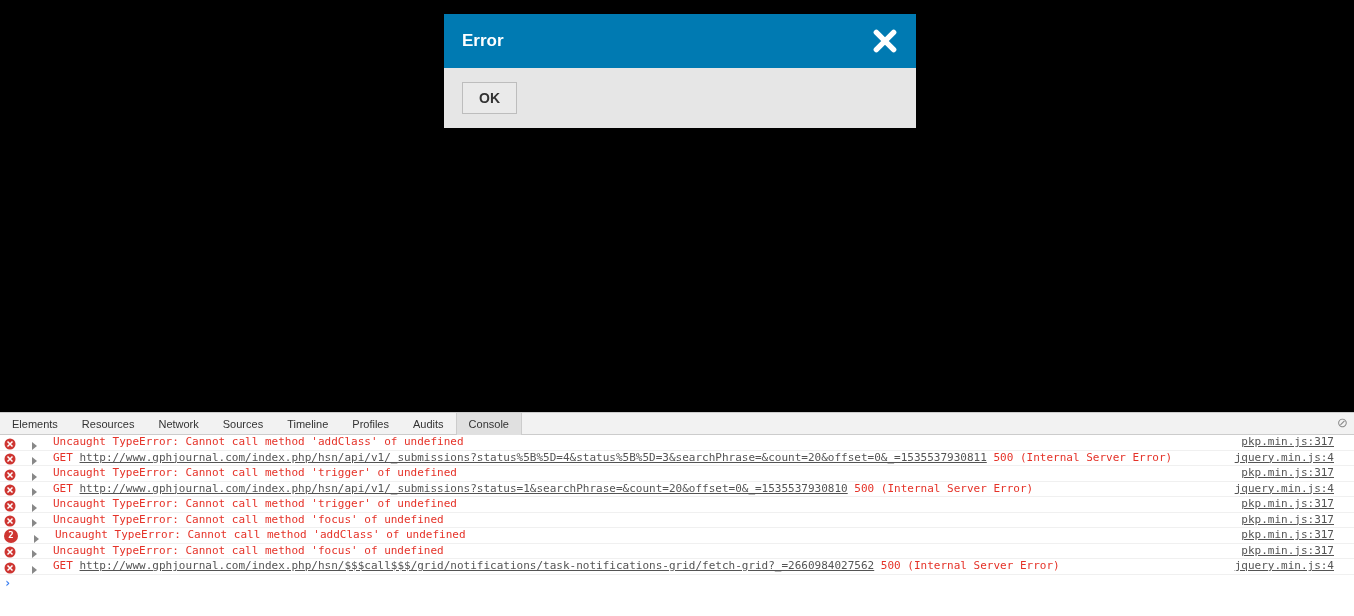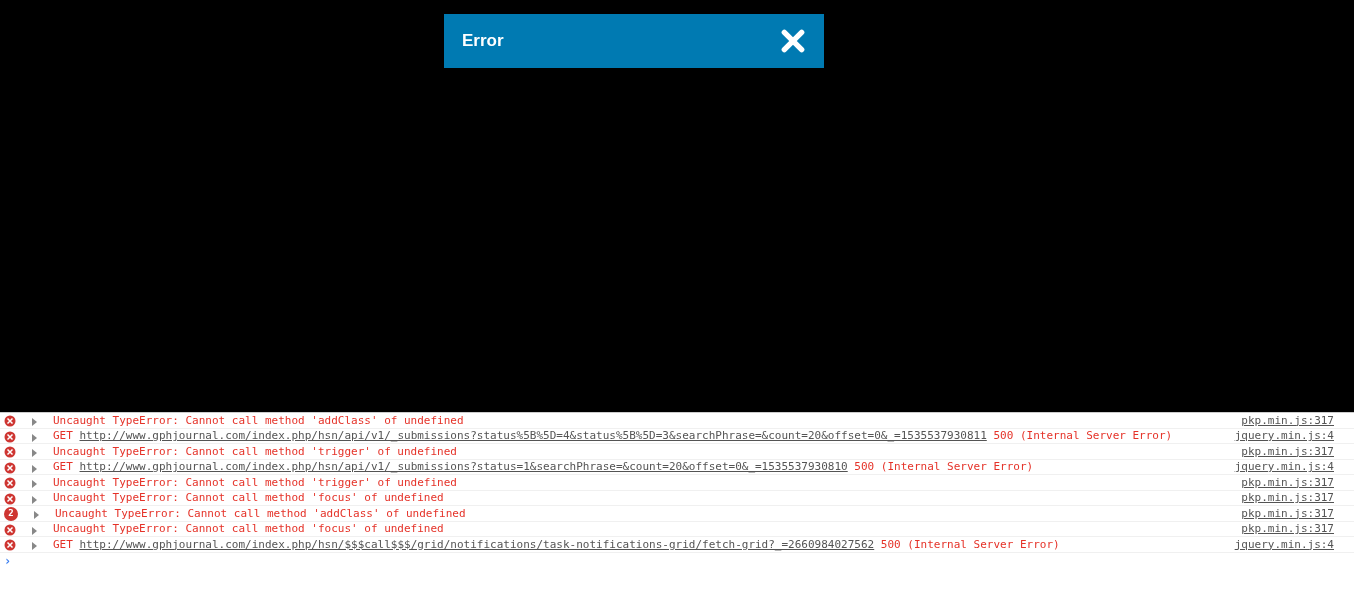--- a/index.html
+++ b/index.html
@@ -1,32 +1,32 @@
 <!DOCTYPE html>
 <html><head>
 <meta charset="utf-8">
 <style>
 * { box-sizing: border-box; margin: 0; padding: 0; }
 html, body { width: 1354px; height: 616px; font-family: Arial, Helvetica, sans-serif; overflow: hidden; }
 .app-bg { position: absolute; top: 0; left: 0; width: 1354px; height: 412px; background: #000; }
-.modal { position: absolute; top: 14px; left: 444px; width: 380px; background: #fca5a5; box-shadow: 0 2px 8px rgba(0,0,0,0.4); }
+.modal { position: absolute; top: 14px; left: 444px; width: 472px; background: #fca5a5; box-shadow: 0 2px 8px rgba(0,0,0,0.4); }
 .modal-header { background: #007ab2; height: 54px; display: flex; align-items: center; justify-content: space-between; padding: 0 18px; }
 .modal-title { color: #fff; font-weight: bold; font-size: 17px; }
 .modal-close { color: #fff; width: 26px; height: 26px; cursor: pointer; }
 .modal-close svg { width: 26px; height: 26px; fill: #fff; }
 .modal-body { padding: 22px 18px; font-size: 15px; color: #333; line-height: 1.75; }
 .modal-footer { background: #e6e6e6; padding: 14px 18px; }
 .ok-btn { background: #eaeaea; border: 1px solid #bdbdbd; padding: 7px 16px; font-size: 14px; font-weight: bold; color: #333; cursor: pointer; }
 .devtools { position: absolute; top: 412px; left: 0; width: 1354px; height: 204px; background: #fff; border-top: 1px solid #ccc; }
 .devtools-tabs { height: 22px; background: #f2f2f2; border-bottom: 1px solid #ccc; display: flex; align-items: center; font-size: 11px; color: #333; position: relative; }
 .dt-tab { padding: 0 12px; height: 22px; display: flex; align-items: center; cursor: pointer; }
 .dt-tab.active { background: #e0e0e0; border-left: 1px solid #ccc; border-right: 1px solid #ccc; }
 .dt-close { position: absolute; right: 6px; top: 2px; font-size: 13px; color: #888; cursor: pointer; }
 .console-body { background: #fff; font-family: Menlo, Consolas, monospace; font-size: 11px; height: 182px; overflow: hidden; }
-.console-line { display: flex; align-items: center; height: 15.5px; line-height: 15.5px; border-bottom: 1px solid #f0f0f0; padding-left: 4px; gap: 12px; }
+.console-line { display: flex; align-items: flex-end; height: 15.5px; line-height: 15.5px; border-bottom: 1px solid #f0f0f0; padding-left: 4px; gap: 12px; }
 .err-icon { width: 12px; height: 12px; margin-right: 2px; margin-top: 2px; flex-shrink: 0; }
 .err-icon svg { width: 12px; height: 12px; }
 .badge2 { width: 14px; height: 14px; border-radius: 50%; background: #ce3531; color: #fff; font-size: 9px; display: flex; align-items: center; justify-content: center; margin-right: 2px; margin-top: 1px; flex-shrink: 0; font-weight: bold; }
 .tri { width: 0; height: 0; border-top: 4px solid transparent; border-bottom: 4px solid transparent; border-left: 5px solid #888; margin: 4px 4px 0 2px; flex-shrink: 0; }
 .msg { flex: 1; white-space: nowrap; overflow: hidden; }
 .err-text { color: #e53228; }
 .url-text { color: #545454; text-decoration: underline; }
 .status-text { color: #e53228; }
 .src-link { color: #545454; text-decoration: underline; margin-right: 20px; white-space: nowrap; }
 .prompt-line { display: flex; align-items: center; height: 16px; padding-left: 4px; }
@@ -40,23 +40,38 @@
 <div class="modal">
   <div class="modal-header">
     <span class="modal-title">Error</span>
     <span class="modal-close">
       <svg viewBox="0 0 24 24">
           <path d="M18.3 5.71L12 12.01 5.7 5.71 4.29 7.12 10.59 13.42 4.29 19.71 5.7 21.12 12 14.83 18.3 21.12 19.71 19.71 13.41 13.42 19.71 7.12z" transform="scale(0.9) translate(1.5 -1)"></path>
           <path d="M4 4 L20 20 M20 4 L4 20" stroke="#fff" stroke-width="5" stroke-linecap="round" fill="none"></path>
         </svg>
     </span>
   </div>
+  <div class="modal-footer">
+    <button class="ok-btn">OK</button>
+  </div>
 </div>
 
 <div class="devtools">
+  <div class="devtools-tabs">
+
+    <div class="dt-tab">Elements</div>
+      <div class="dt-tab">Resources</div>
+      <div class="dt-tab">Network</div>
+      <div class="dt-tab">Sources</div>
+      <div class="dt-tab">Timeline</div>
+      <div class="dt-tab">Profiles</div>
+      <div class="dt-tab">Audits</div>
+      <div class="dt-tab active">Console</div>
+      <span class="dt-close">⊘</span>
+  </div>
   <div class="console-body">
 
   <div class="console-line">
         <div class="err-icon"><svg viewBox="0 0 12 12">
             <circle cx="6" cy="6" r="5.5" fill="#ce3531"></circle>
             <path d="M3.5 3.5 L8.5 8.5 M8.5 3.5 L3.5 8.5" stroke="#fff" stroke-width="1.5"></path>
           </svg></div>
         <div class="tri"></div>
         <div class="msg"><span class="err-text">Uncaught TypeError: Cannot call method 'addClass' of undefined</span></div>
         <span class="src-link">pkp.min.js:317</span>

